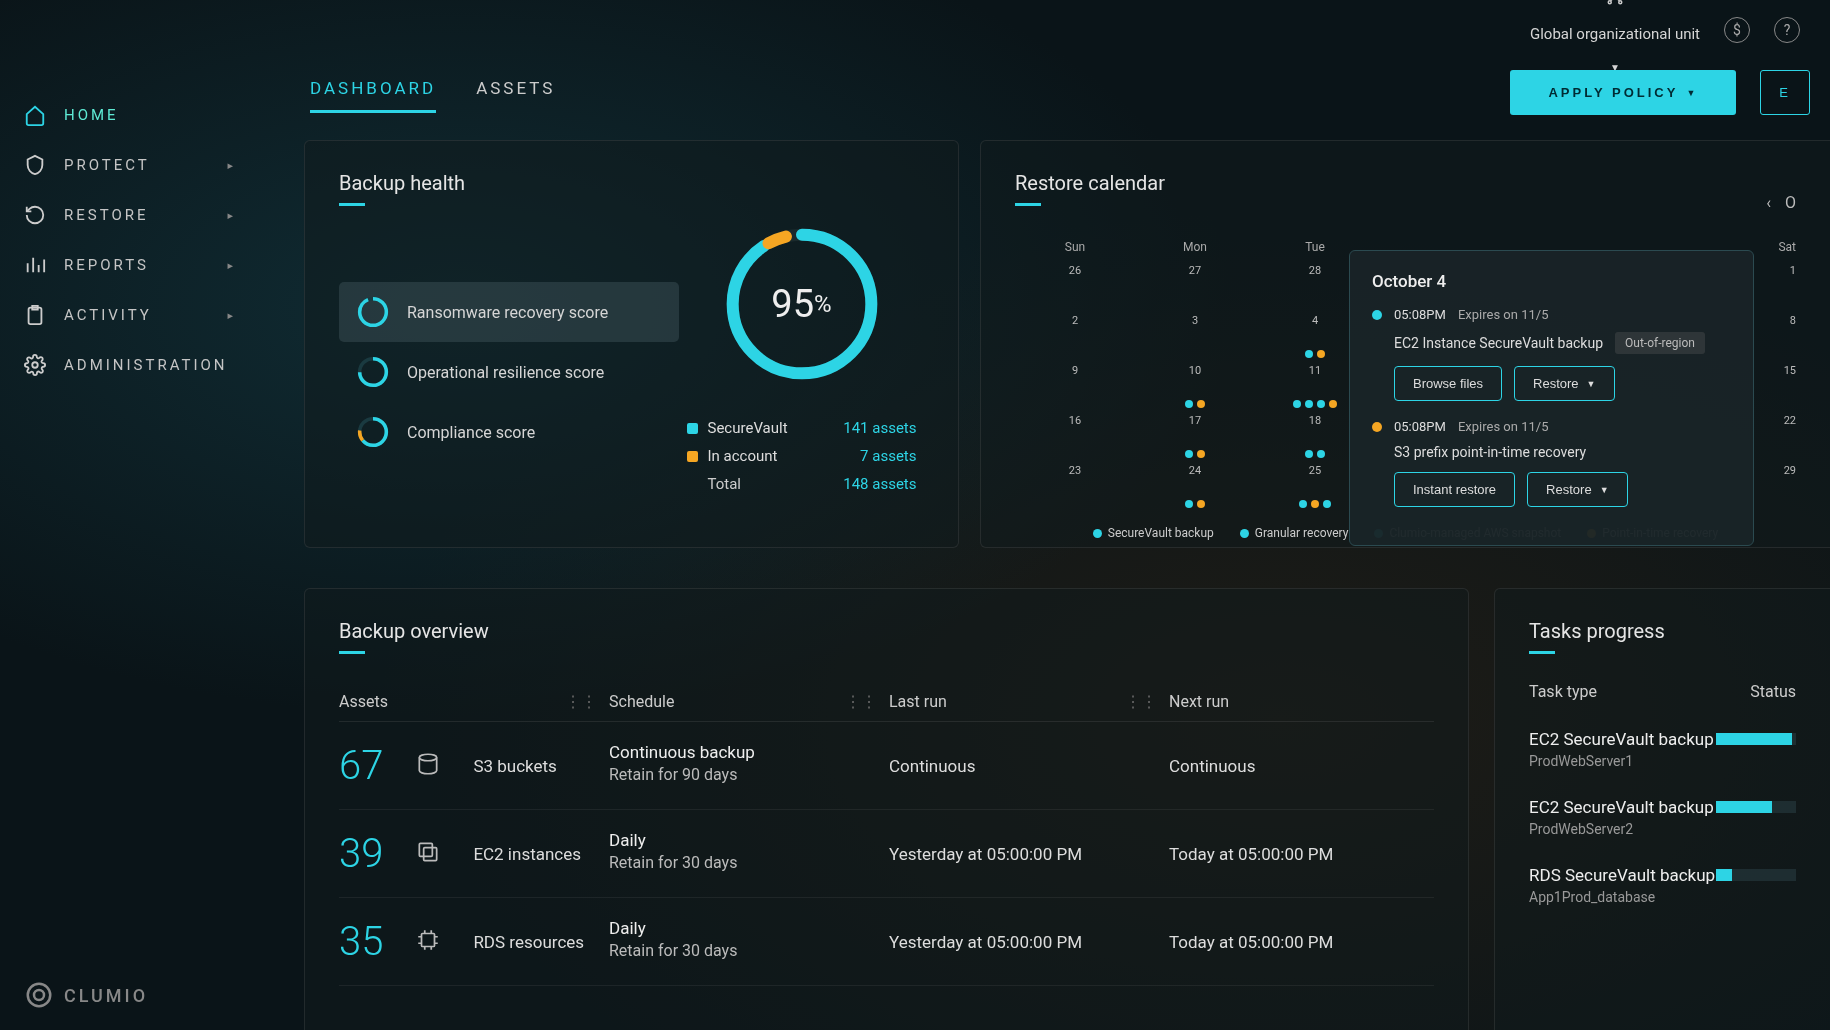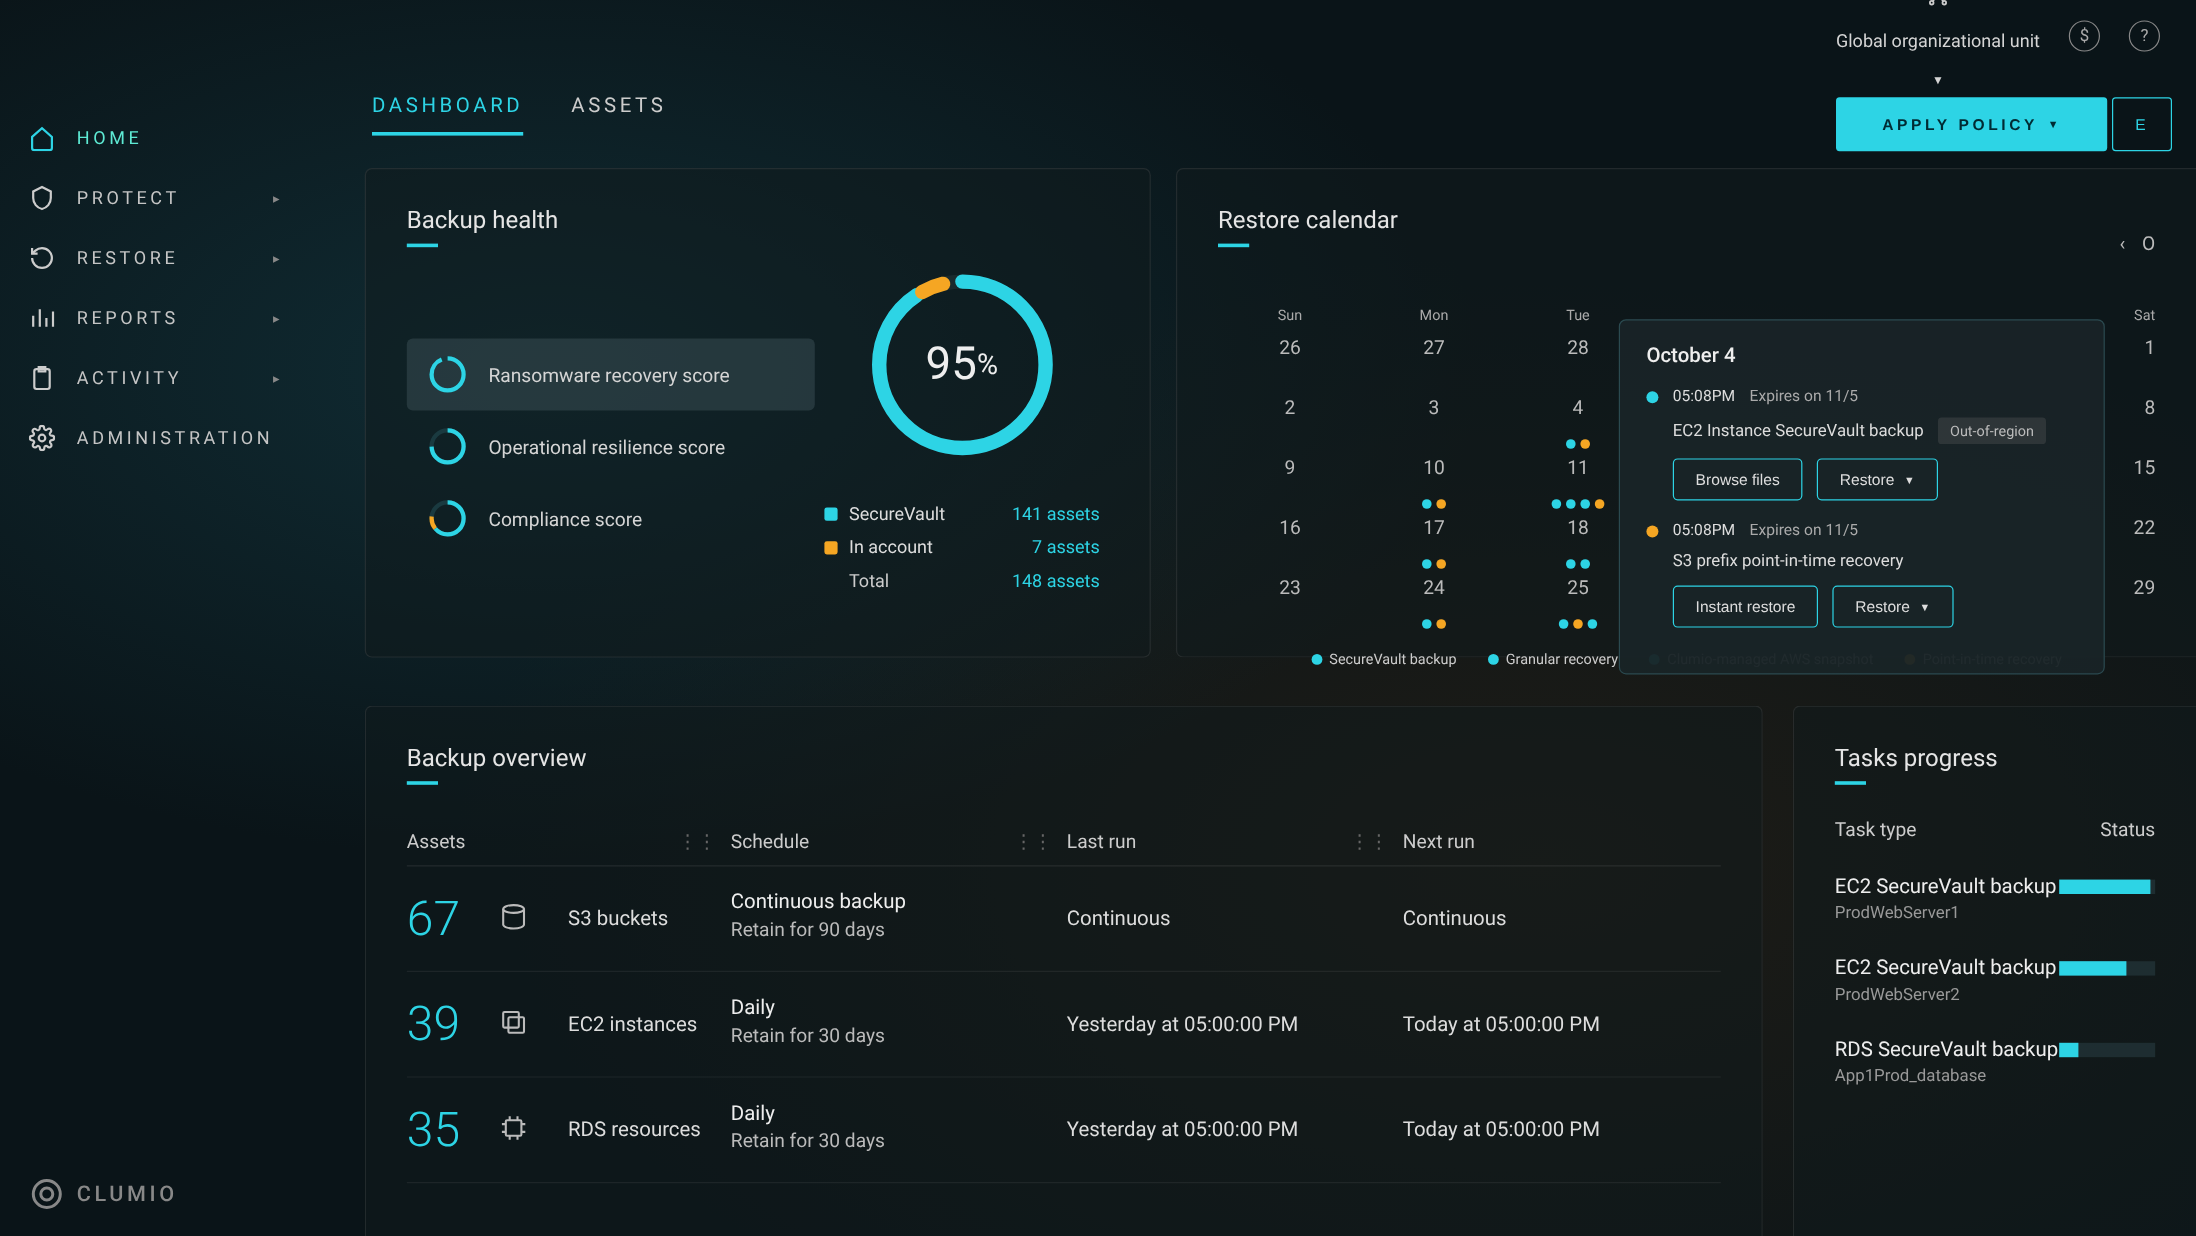--- a/index.html
+++ b/index.html
@@ -53,21 +53,21 @@
 
 
 .tabs {
   position:absolute; left:310px; top:78px;
   display:flex; gap:40px;
 }
 .tab { color:#ccc; letter-spacing:3px; font-size:17px; padding-bottom:12px; cursor:pointer;}
 .tab.active { color:#2dd4e5; border-bottom:3px solid #2dd4e5;}
 
 
-.actions { position:absolute; right:20px; top:81px; display:flex; gap:4px;}
+.actions { position:absolute; right:20px; top:70px; display:flex; gap:24px;}
 .btn-primary {
   background:#2dd4e5; color:#002b33; border:none;
   padding:14px 38px; letter-spacing:3px; font-size:13px; font-weight:600;
   border-radius:3px; cursor:pointer; display:flex; align-items:center; gap:8px;
 }
 .btn-outline-frag {
   background:transparent; color:#2dd4e5; border:1px solid #2dd4e5;
   padding:14px 18px; border-radius:3px; cursor:pointer; font-size:13px; letter-spacing:3px;
 }
 
@@ -97,23 +97,23 @@
 .legend-row { display:flex; align-items:center; padding:5px 0;}
 .legend-dot { width:11px; height:11px; border-radius:2px; margin-right:10px;}
 .legend-name { flex:1; color:#ddd;}
 .legend-val { color:#2dd4e5;}
 .legend-total .legend-name { color:#ccc;}
 
 
 .cal-card { position:absolute; left:980px; top:140px; right:0; height:408px; border-right:none; border-top-right-radius:0; border-bottom-right-radius:0;}
 .cal-head { display:flex; align-items:center;}
 .cal-nav { margin-left:auto; display:flex; gap:14px; align-items:center; color:#bbb;}
-.cal-grid { display:grid; grid-template-columns:repeat(7,1fr); row-gap:22px; margin-top:22px;}
+.cal-grid { display:grid; grid-template-columns:repeat(7,1fr); row-gap:22px; margin-top:6px;}
 .cal-dow { text-align:center; font-size:12px; color:#aaa;}
-.cal-cell { text-align:center; position:relative; font-size:16px; color:#bbb; height:40px;}
+.cal-cell { text-align:center; position:relative; font-size:11px; color:#bbb; height:40px;}
 .cal-cell .dots { position:absolute; left:0; right:0; bottom:-4px; display:flex; gap:4px; justify-content:center;}
 .dot { width:8px; height:8px; border-radius:50%;}
 .dot.c1{background:#2dd4e5;} .dot.c2{background:#f5a623;}
 .cal-legend { display:flex; gap:26px; justify-content:center; margin-top:22px; font-size:12px; color:#ccc; flex-wrap:wrap;}
 .cal-legend span{display:flex; align-items:center; gap:6px;}
 .ldot{width:9px;height:9px;border-radius:50%;}
 .ldot.a{background:#2dd4e5;}.ldot.b{background:#2dd4e5;}.ldot.c{background:#2dd4e5;}.ldot.d{background:#f5a623;}
 
 
 .popover {

